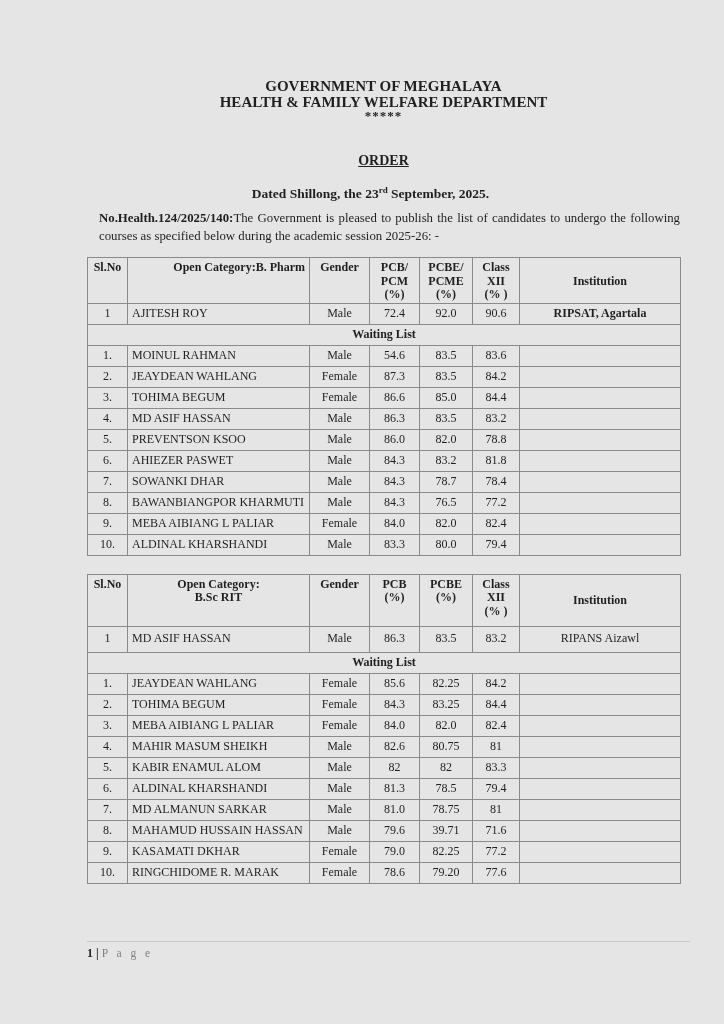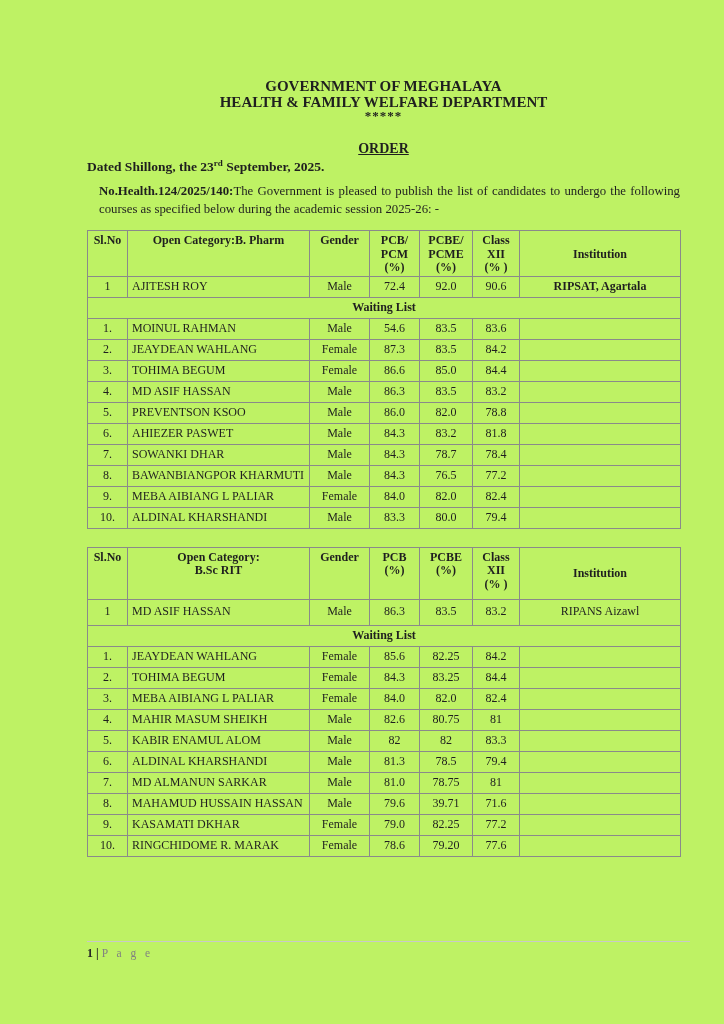--- a/index.html
+++ b/index.html
@@ -1,44 +1,44 @@
 <!DOCTYPE html>
 <html><head>
 <meta charset="utf-8">
 <style>
   html,body { margin:0; padding:0; background:#ffffff; }
   .page {
-    position:relative; width:724px; height:1024px; background:#bef264;
+    position:relative; width:724px; height:1024px; background:#e5e5e5;
     font-family:"Liberation Serif","DejaVu Serif",serif; color:#1f1f1f;
     overflow:hidden; box-sizing:border-box;
   }
   .content { padding:78px 44px 0 87px; }
 
   .title-line { text-align:center; font-weight:bold; font-size:15px; line-height:16px; }
   .stars { text-align:center; font-weight:bold; font-size:13px; line-height:12px; letter-spacing:1px; }
-  .order-heading { text-align:center; font-weight:bold; font-size:14px; line-height:15px; margin-top:19px; text-decoration:underline; }
-  .date-line { text-align:left; font-weight:bold; font-size:13.5px; line-height:16px; padding-right:26px; margin-top:3px; }
+  .order-heading { text-align:center; font-weight:bold; font-size:14px; line-height:15px; margin-top:31px; text-decoration:underline; }
+  .date-line { text-align:center; font-weight:bold; font-size:13.5px; line-height:16px; padding-right:26px; margin-top:18px; }
   .date-line sup { font-size:9px; line-height:0; }
 
   .ref-para { font-size:12.8px; line-height:17.5px; text-align:justify; margin:8px 0 0 12px; }
   .ref-para .ref-num { font-weight:bold; }
 
   table.list { border-collapse:collapse; table-layout:fixed; width:593px; margin-top:12px;border-radius:24px; }
   table.list.second { margin-top:18px; }
   .list th, .list td {
     border:1px solid #8a8a8a; font-size:12px; line-height:13.5px;
     padding:1px 4px; text-align:center; vertical-align:middle;
     overflow:hidden; box-sizing:border-box;
   }
   .list th { font-weight:bold; vertical-align:top; padding-top:3px; }
   .list th.v-mid { vertical-align:middle; }
   .list tr.header-row { height:44px; }
   .list.second tr.header-row { height:52px; }
   .list th .hl { display:block; }
-  .list th.cat-left { text-align:center; }
+  .list th.cat-left { text-align:right; }
   .list td.name-cell { text-align:left; }
   .list tr.data-row { height:21px; }
   .list tr.admitted-row { height:21px; }
   .list.second tr.admitted-row { height:26px; }
   .list td.bold-cell { font-weight:bold; }
   .list tr.waiting-row td { font-weight:bold; height:21px; }
 
   .footer {
     position:absolute; left:87px; top:941px; width:603px;
     border-top:1px solid #c9c9c9; padding-top:4px;

